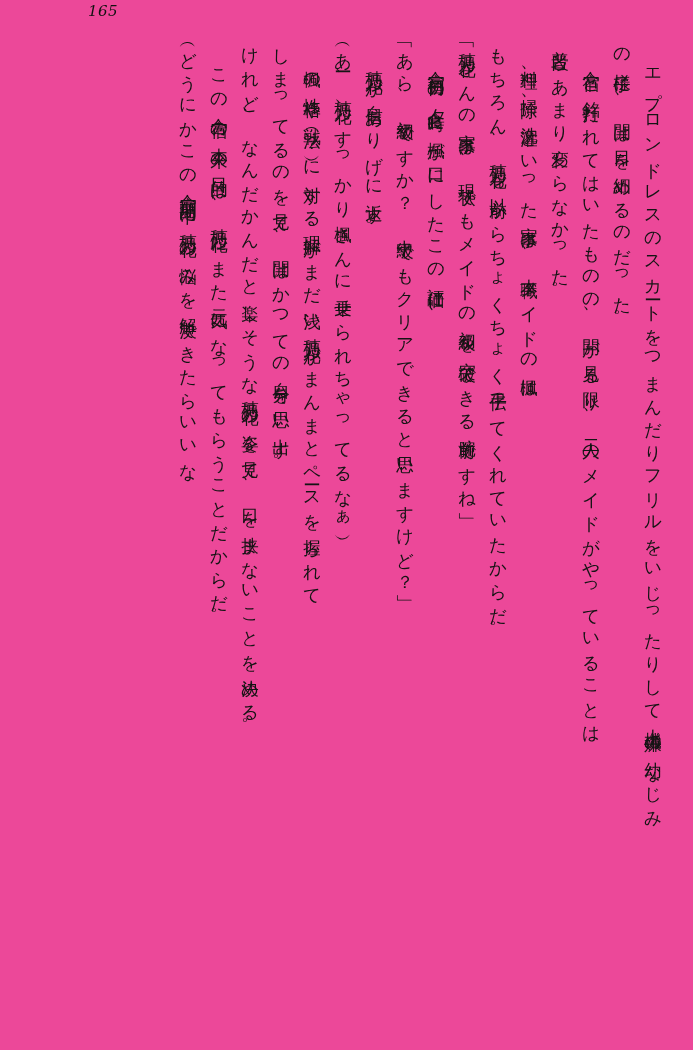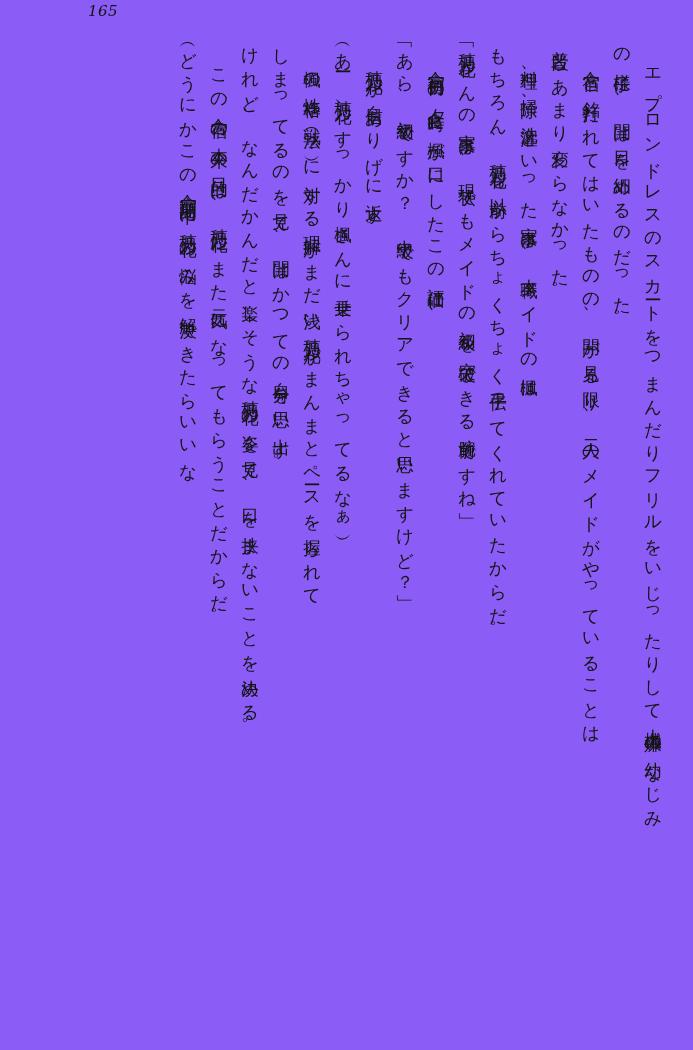--- a/index.html
+++ b/index.html
@@ -11,21 +11,21 @@
     width: 693px;
     height: 1050px;
     overflow: hidden;
     font-family: "DejaVu Serif", "Liberation Serif", serif;
     color: #1a1a1a;
   }
   .page {
     position: relative;
     width: 693px;
     height: 1050px;
-    background: #8b5cf6;
+    background: #ec4899;
     box-sizing: border-box;
   }
   .page-number {
     position: absolute;
     top: 2px;
     left: 88px;
     font-family: "DejaVu Serif", "Liberation Serif", serif;
     font-style: italic;
     font-size: 15px;
     letter-spacing: 0.5px;

